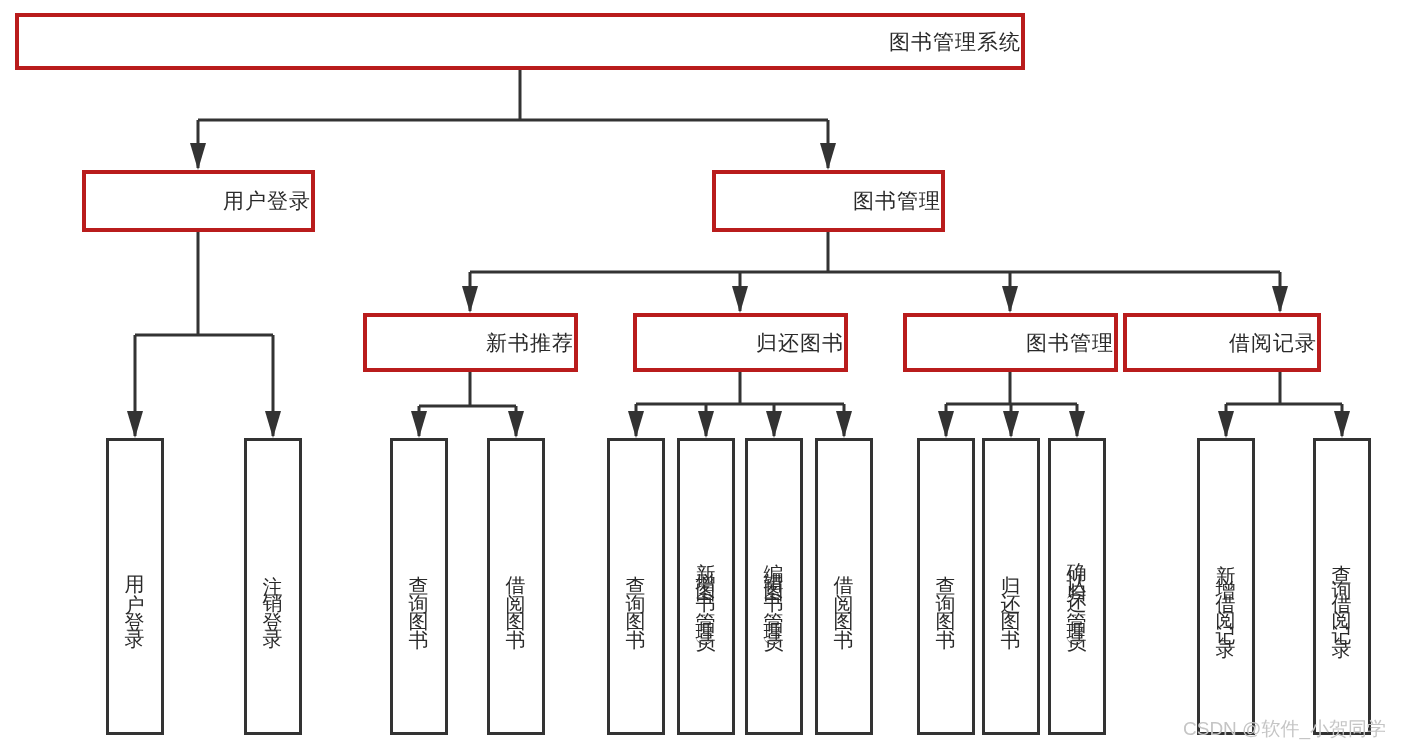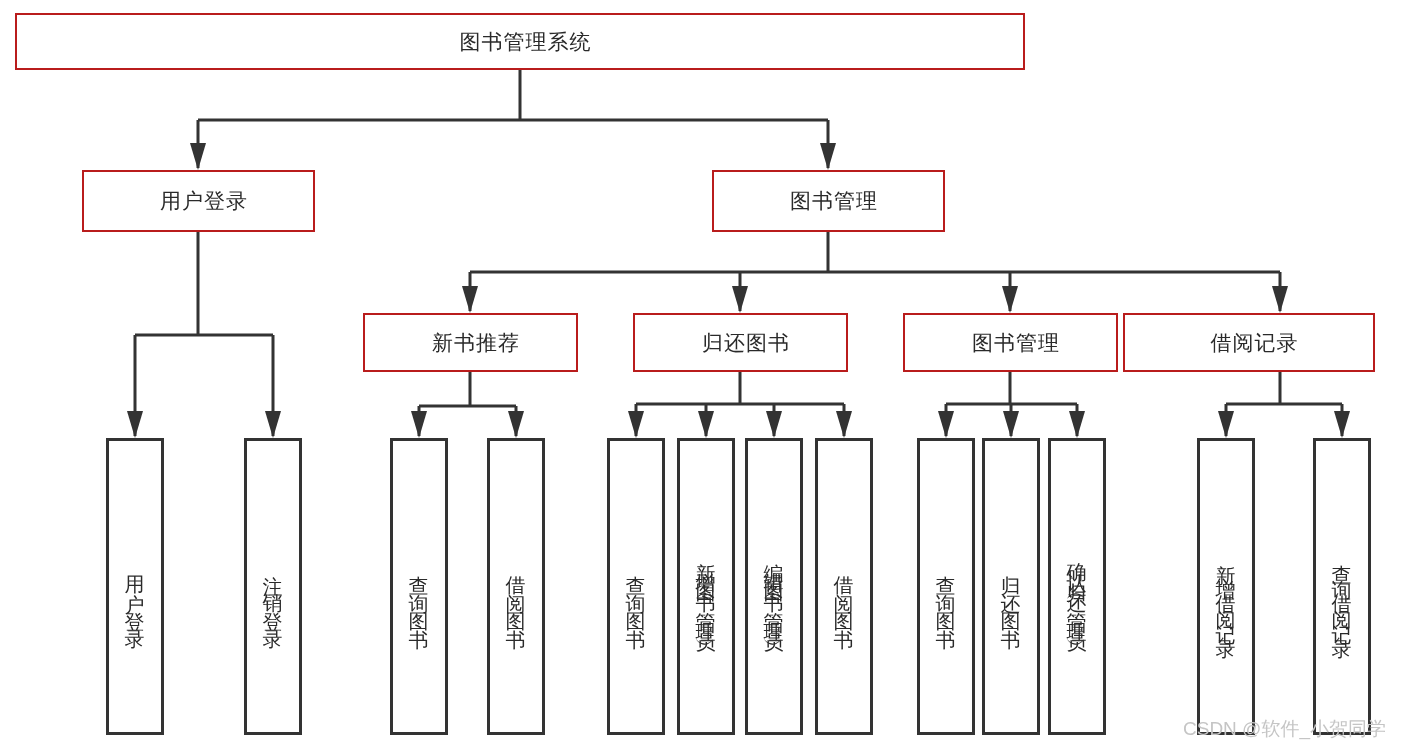--- a/index.html
+++ b/index.html
@@ -2,22 +2,22 @@
 <html><head>
 <meta charset="utf-8">
 <style>
   html,body{margin:0;padding:0;background:#fff;}
   .stage{
     position:relative;width:1405px;height:747px;background:#ffffff;
     font-family:"Liberation Sans",sans-serif;overflow:hidden;
   }
   .wires{position:absolute;left:0;top:0;}
   .node{
-    position:absolute;box-sizing:border-box;border:2px solid #b91c1c;background:#ffffff;
-    display:flex;align-items:center;justify-content:center;
+    position:absolute;box-sizing:border-box;border:4px solid #b91c1c;background:#ffffff;
+    display:flex;align-items:center;justify-content:flex-end;
     font-size:21px;color:#2a2a2a;letter-spacing:1px;z-index:2;padding-left:11px;
   }
   .leaf{
     position:absolute;box-sizing:border-box;top:438px;width:58px;height:297px;
     border:3px solid #333333;background:#ffffff;
     display:flex;align-items:center;justify-content:center;z-index:2;
   }
   .leaf .vtext{
     writing-mode:vertical-rl;text-orientation:mixed;line-height:1;
     font-size:20px;color:#2a2a2a;white-space:nowrap;
@@ -81,21 +81,21 @@
 
   <div class="node" style="left:712px;top:170px;width:233px;height:62px;">
     <span>图书管理</span>
   </div>
   <div class="node" style="left:633px;top:313px;width:215px;height:59px;">
     <span>归还图书</span>
   </div>
   <div class="node" style="left:903px;top:313px;width:215px;height:59px;">
     <span>图书管理</span>
   </div>
-  <div class="node" style="left:1123px;top:313px;width:252px;height:59px;">
+  <div class="node" style="left:1123px;top:313px;width:198px;height:59px;">
     <span>借阅记录</span>
   </div>
 
   <div class="leaf" style="left:106px;">
     <span class="vtext len4">用户登录</span>
   </div>
   <div class="leaf" style="left:244px;">
     <span class="vtext len4">注销登录</span>
   </div>
 

